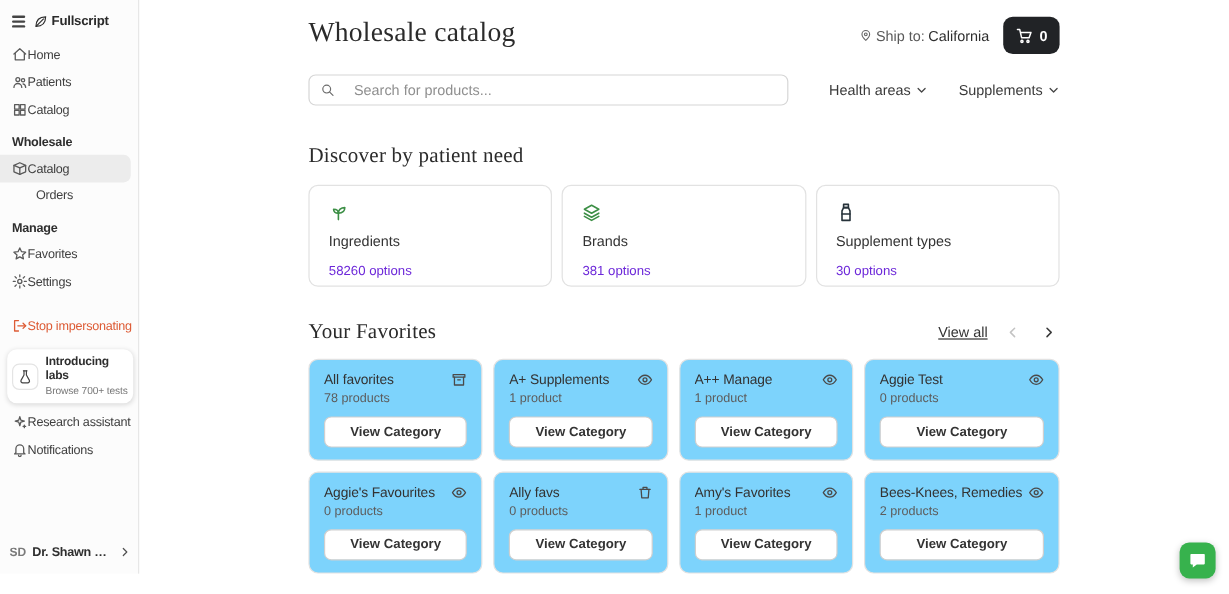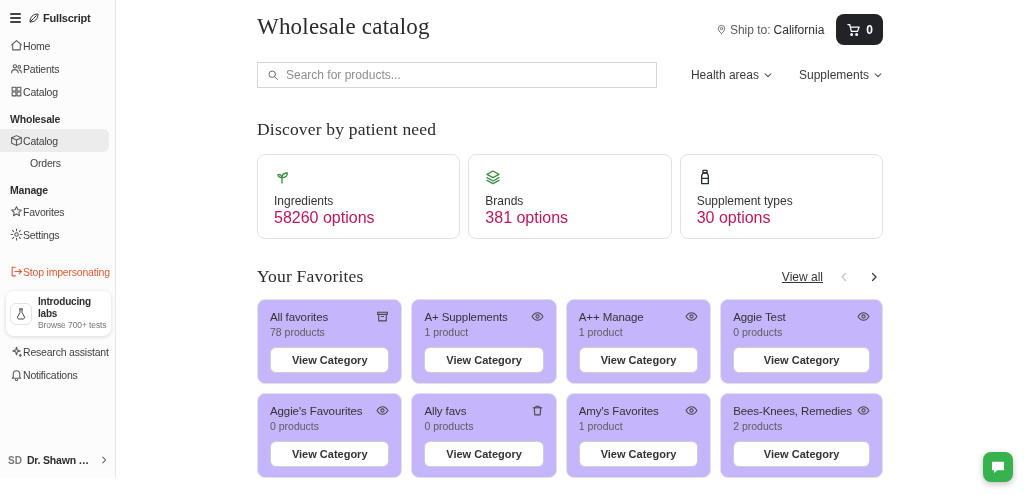--- a/index.html
+++ b/index.html
@@ -38,50 +38,50 @@
   .page-title { font-family:"Liberation Serif","DejaVu Serif",serif; font-size:23px; font-weight:500; color:#2b2b2b; letter-spacing:0.2px; }
   .hdr-right { margin-left:auto; display:flex; align-items:center; gap:12px; }
   .ship-to { display:flex; align-items:center; gap:3px; font-size:12px; color:#595959; }
   .ship-to svg { width:11px; height:11px; color:#666; }
   .ship-to .ship-val { color:#2e2e2e; cursor:pointer; }
   .cart-btn { background:#212326; color:#fff; border:none; border-radius:8px; height:31px; padding:0 10px; display:flex; align-items:center; gap:5px; cursor:pointer; }
   .cart-btn svg { width:15px; height:15px; }
   .cart-btn span { font-size:12px; font-weight:700; }
 
   .search-row { display:flex; align-items:center; margin-top:17px; }
-  .search-box { width:400px; height:26px; border:1px solid #d6d6d6; border-radius:0; display:flex; align-items:center; gap:7px; padding:0 9px; background:#fff; }
+  .search-box { width:400px; height:26px; border:1px solid #d6d6d6; border-radius:6px; display:flex; align-items:center; gap:16px; padding:0 9px; background:#fff; }
   .search-box svg { width:12px; height:12px; color:#6c6c6c; flex:0 0 12px; }
   .search-box input { border:none; outline:none; flex:1; font-size:12px; color:#333; font-family:inherit; background:transparent; }
   .search-box input::placeholder { color:#8f8f8f; }
   .filters { margin-left:auto; display:flex; align-items:center; gap:26px; }
   .filter { display:flex; align-items:center; gap:4px; font-size:12px; color:#3a3a3a; cursor:pointer; }
   .filter svg { width:10px; height:10px; color:#444; }
 
   .section-h { font-family:"Liberation Serif","DejaVu Serif",serif; font-size:17.5px; font-weight:500; color:#2b2b2b; letter-spacing:0.2px; }
   .discover-h { margin-top:31px; }
 
   .discover-cards { display:flex; gap:8px; margin-top:14px; }
   .d-card { flex:1; border:1px solid #e2e2e2; border-radius:8px; padding:14px 16px; height:85px; cursor:pointer; background:#fff; }
   .d-card .d-ic { height:17px; display:flex; }
   .d-card .d-ic svg { width:16px; height:16px; }
   .d-ic.green { color:#3d8f46; }
   .d-ic.dark { color:#26323a; }
   .d-title { font-size:12px; color:#333; margin-top:8px; }
-  .d-sub { font-size:16px; color:#be185d; margin-top:1px; }
+  .d-sub { font-size:11px; color:#6d28d9; margin-top:12px; }
 
   .fav-hrow { display:flex; align-items:center; margin-top:27px; }
   .fav-right { margin-left:auto; display:flex; align-items:center; gap:12px; }
   .view-all { font-size:12px; color:#333; text-decoration:underline; cursor:pointer; }
   .pg-btn { background:none; border:none; width:18px; height:18px; display:flex; align-items:center; justify-content:center; cursor:pointer; padding:0; }
   .pg-btn svg { width:12px; height:12px; }
   .pg-btn.disabled { color:#c3c3c3; }
   .pg-btn.enabled { color:#3a3a3a; }
 
   .fav-grid { display:grid; grid-template-columns:repeat(4,1fr); gap:9px; margin-top:12px; }
-  .f-card { border:1px solid #e2e2e2; border-radius:8px; padding:10px 12px; background:#c4b5fd; }
+  .f-card { border:1px solid #e2e2e2; border-radius:8px; padding:10px 12px; background:#7dd3fc; }
   .f-top { display:flex; align-items:flex-start; }
   .f-title { font-size:11.5px; color:#333; letter-spacing:-0.1px; white-space:nowrap; overflow:hidden; text-overflow:ellipsis; flex:1; line-height:14px; }
   .f-top svg { width:13px; height:13px; color:#4a4a4a; flex:0 0 13px; margin-left:5px; }
   .f-count { font-size:10.5px; color:#5d5d5d; margin-top:2px; }
   .f-btn { margin-top:9px; width:100%; height:26px; background:#fff; border:1px solid #cfcfcf; border-radius:6px; font-size:11px; font-weight:600; color:#333; font-family:inherit; cursor:pointer; }
 
   .chat-fab { position:absolute; right:11px; bottom:13px; width:30px; height:30px; border-radius:8px; background:#37b24d; border:none; display:flex; align-items:center; justify-content:center; cursor:pointer; box-shadow:0 2px 6px rgba(0,0,0,.25); }
   .chat-fab svg { width:16px; height:16px; }
 </style>
 </head>

